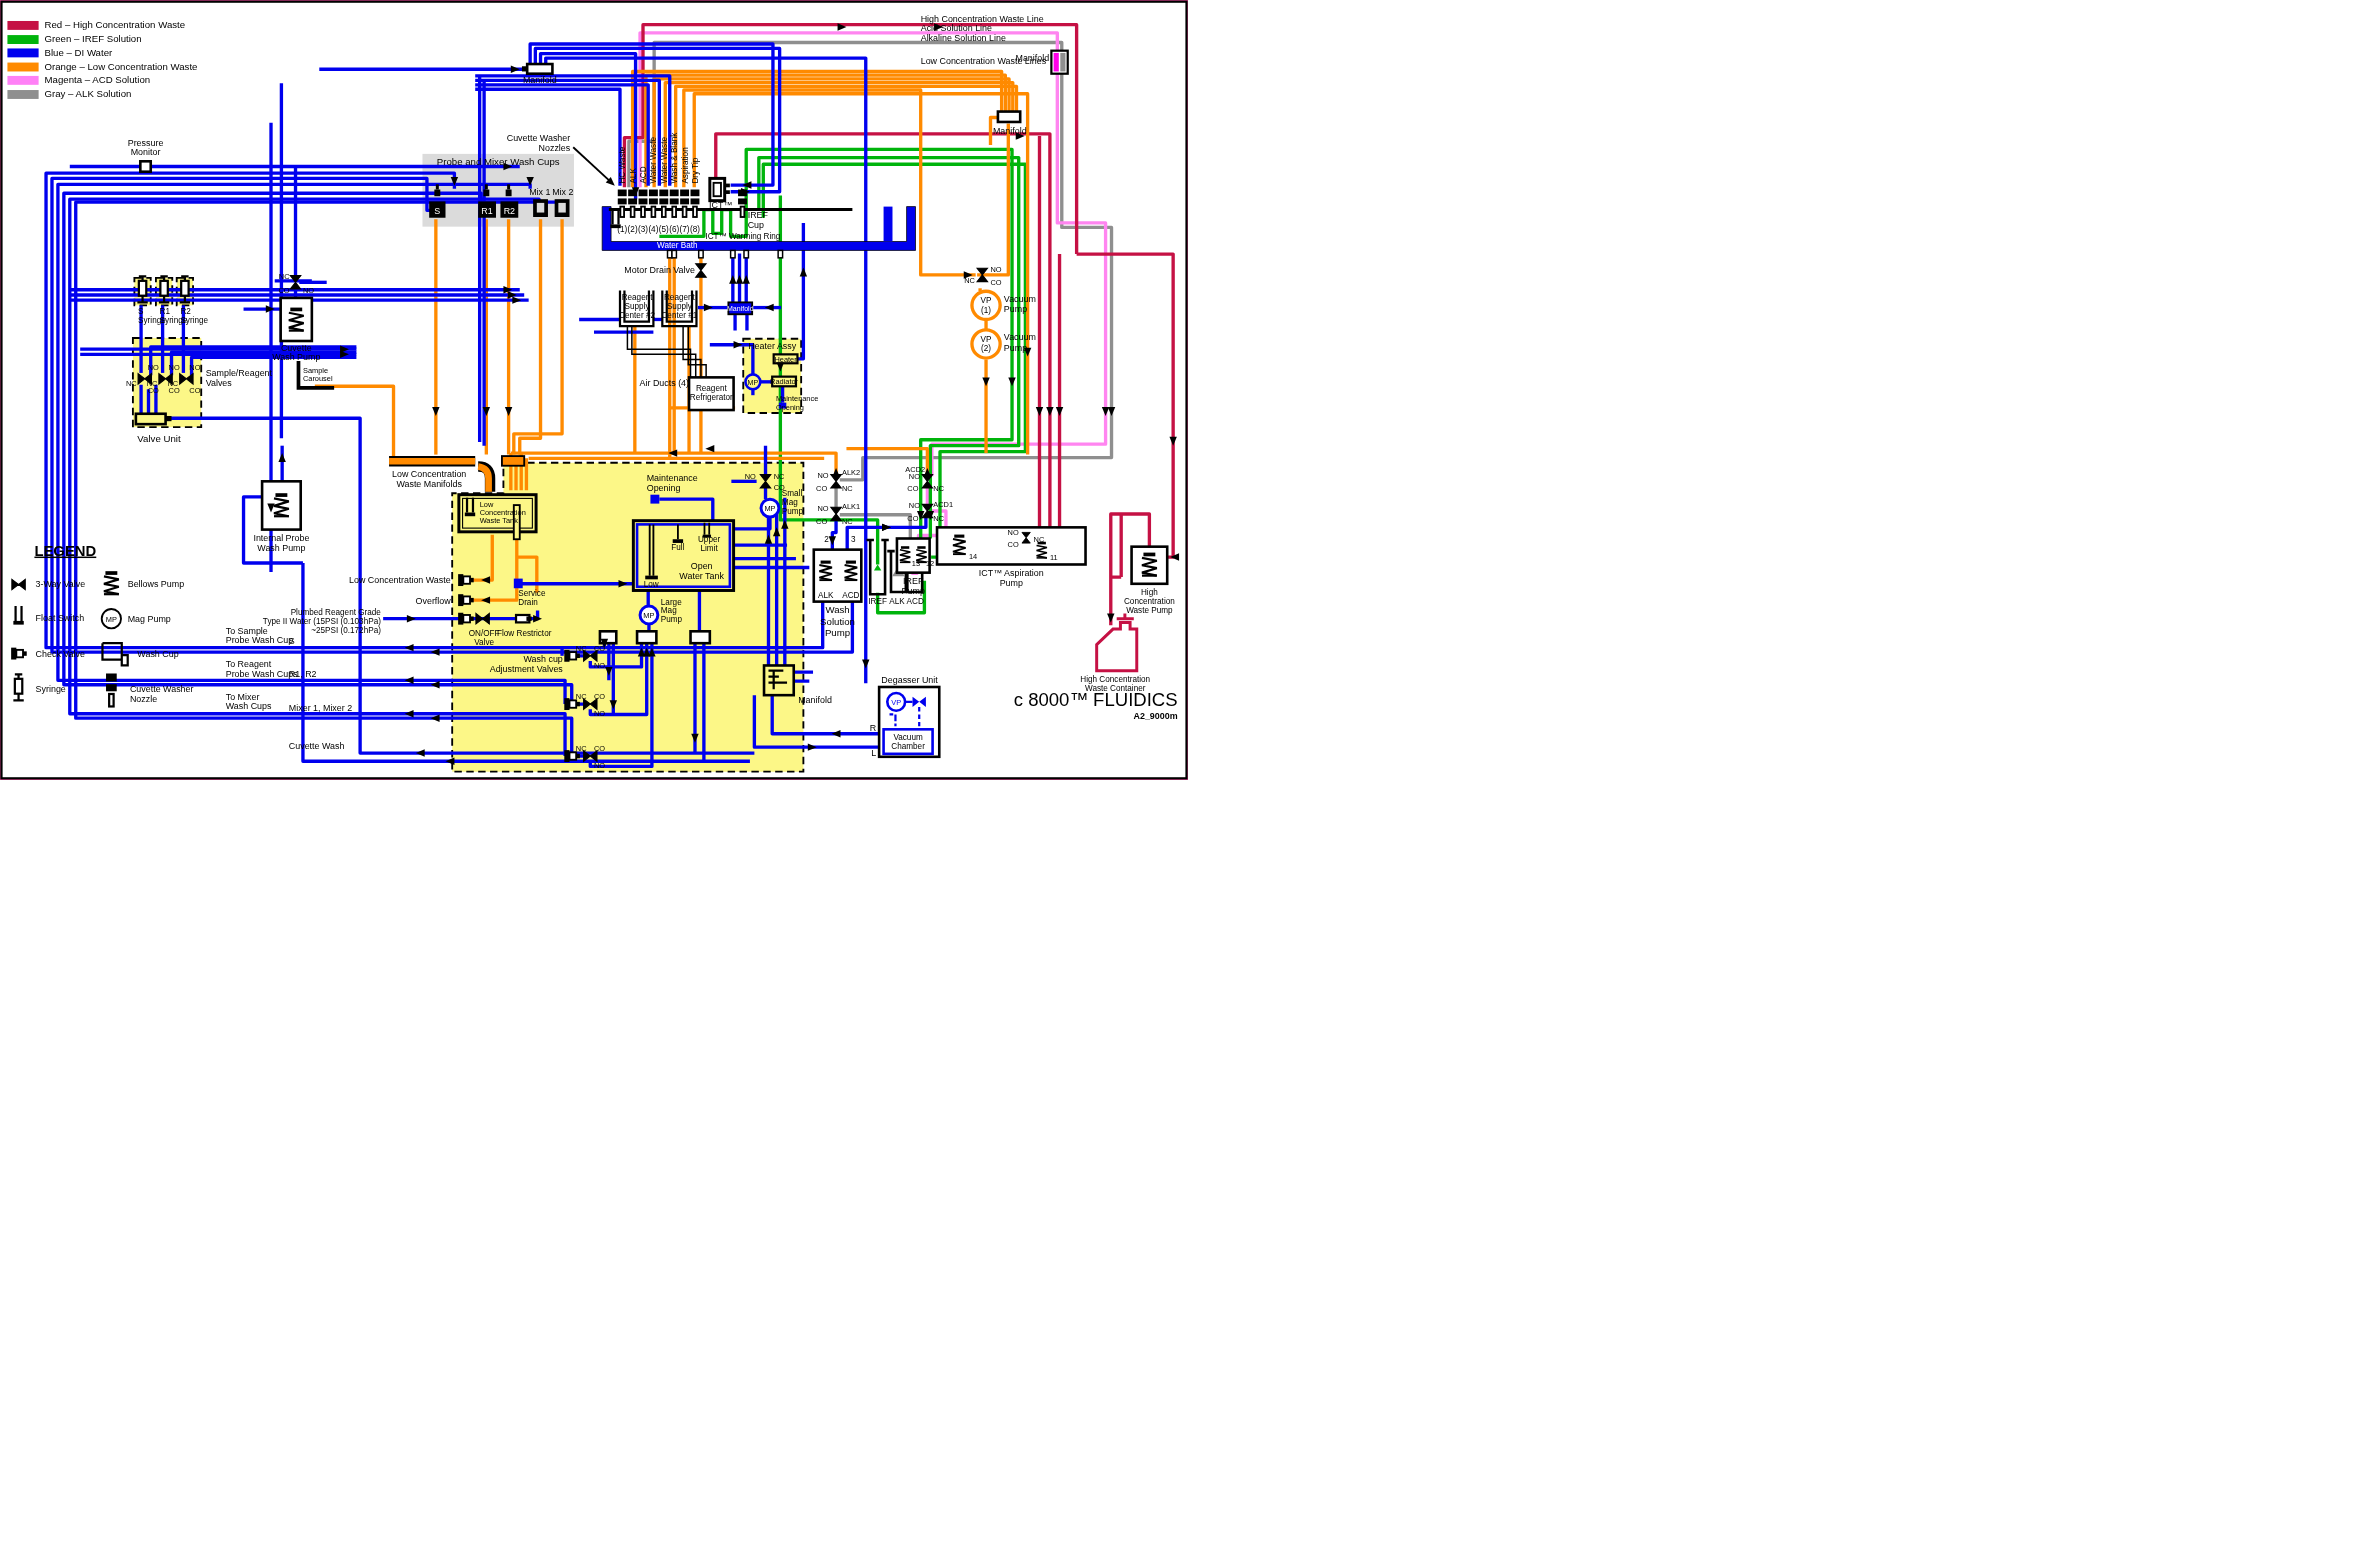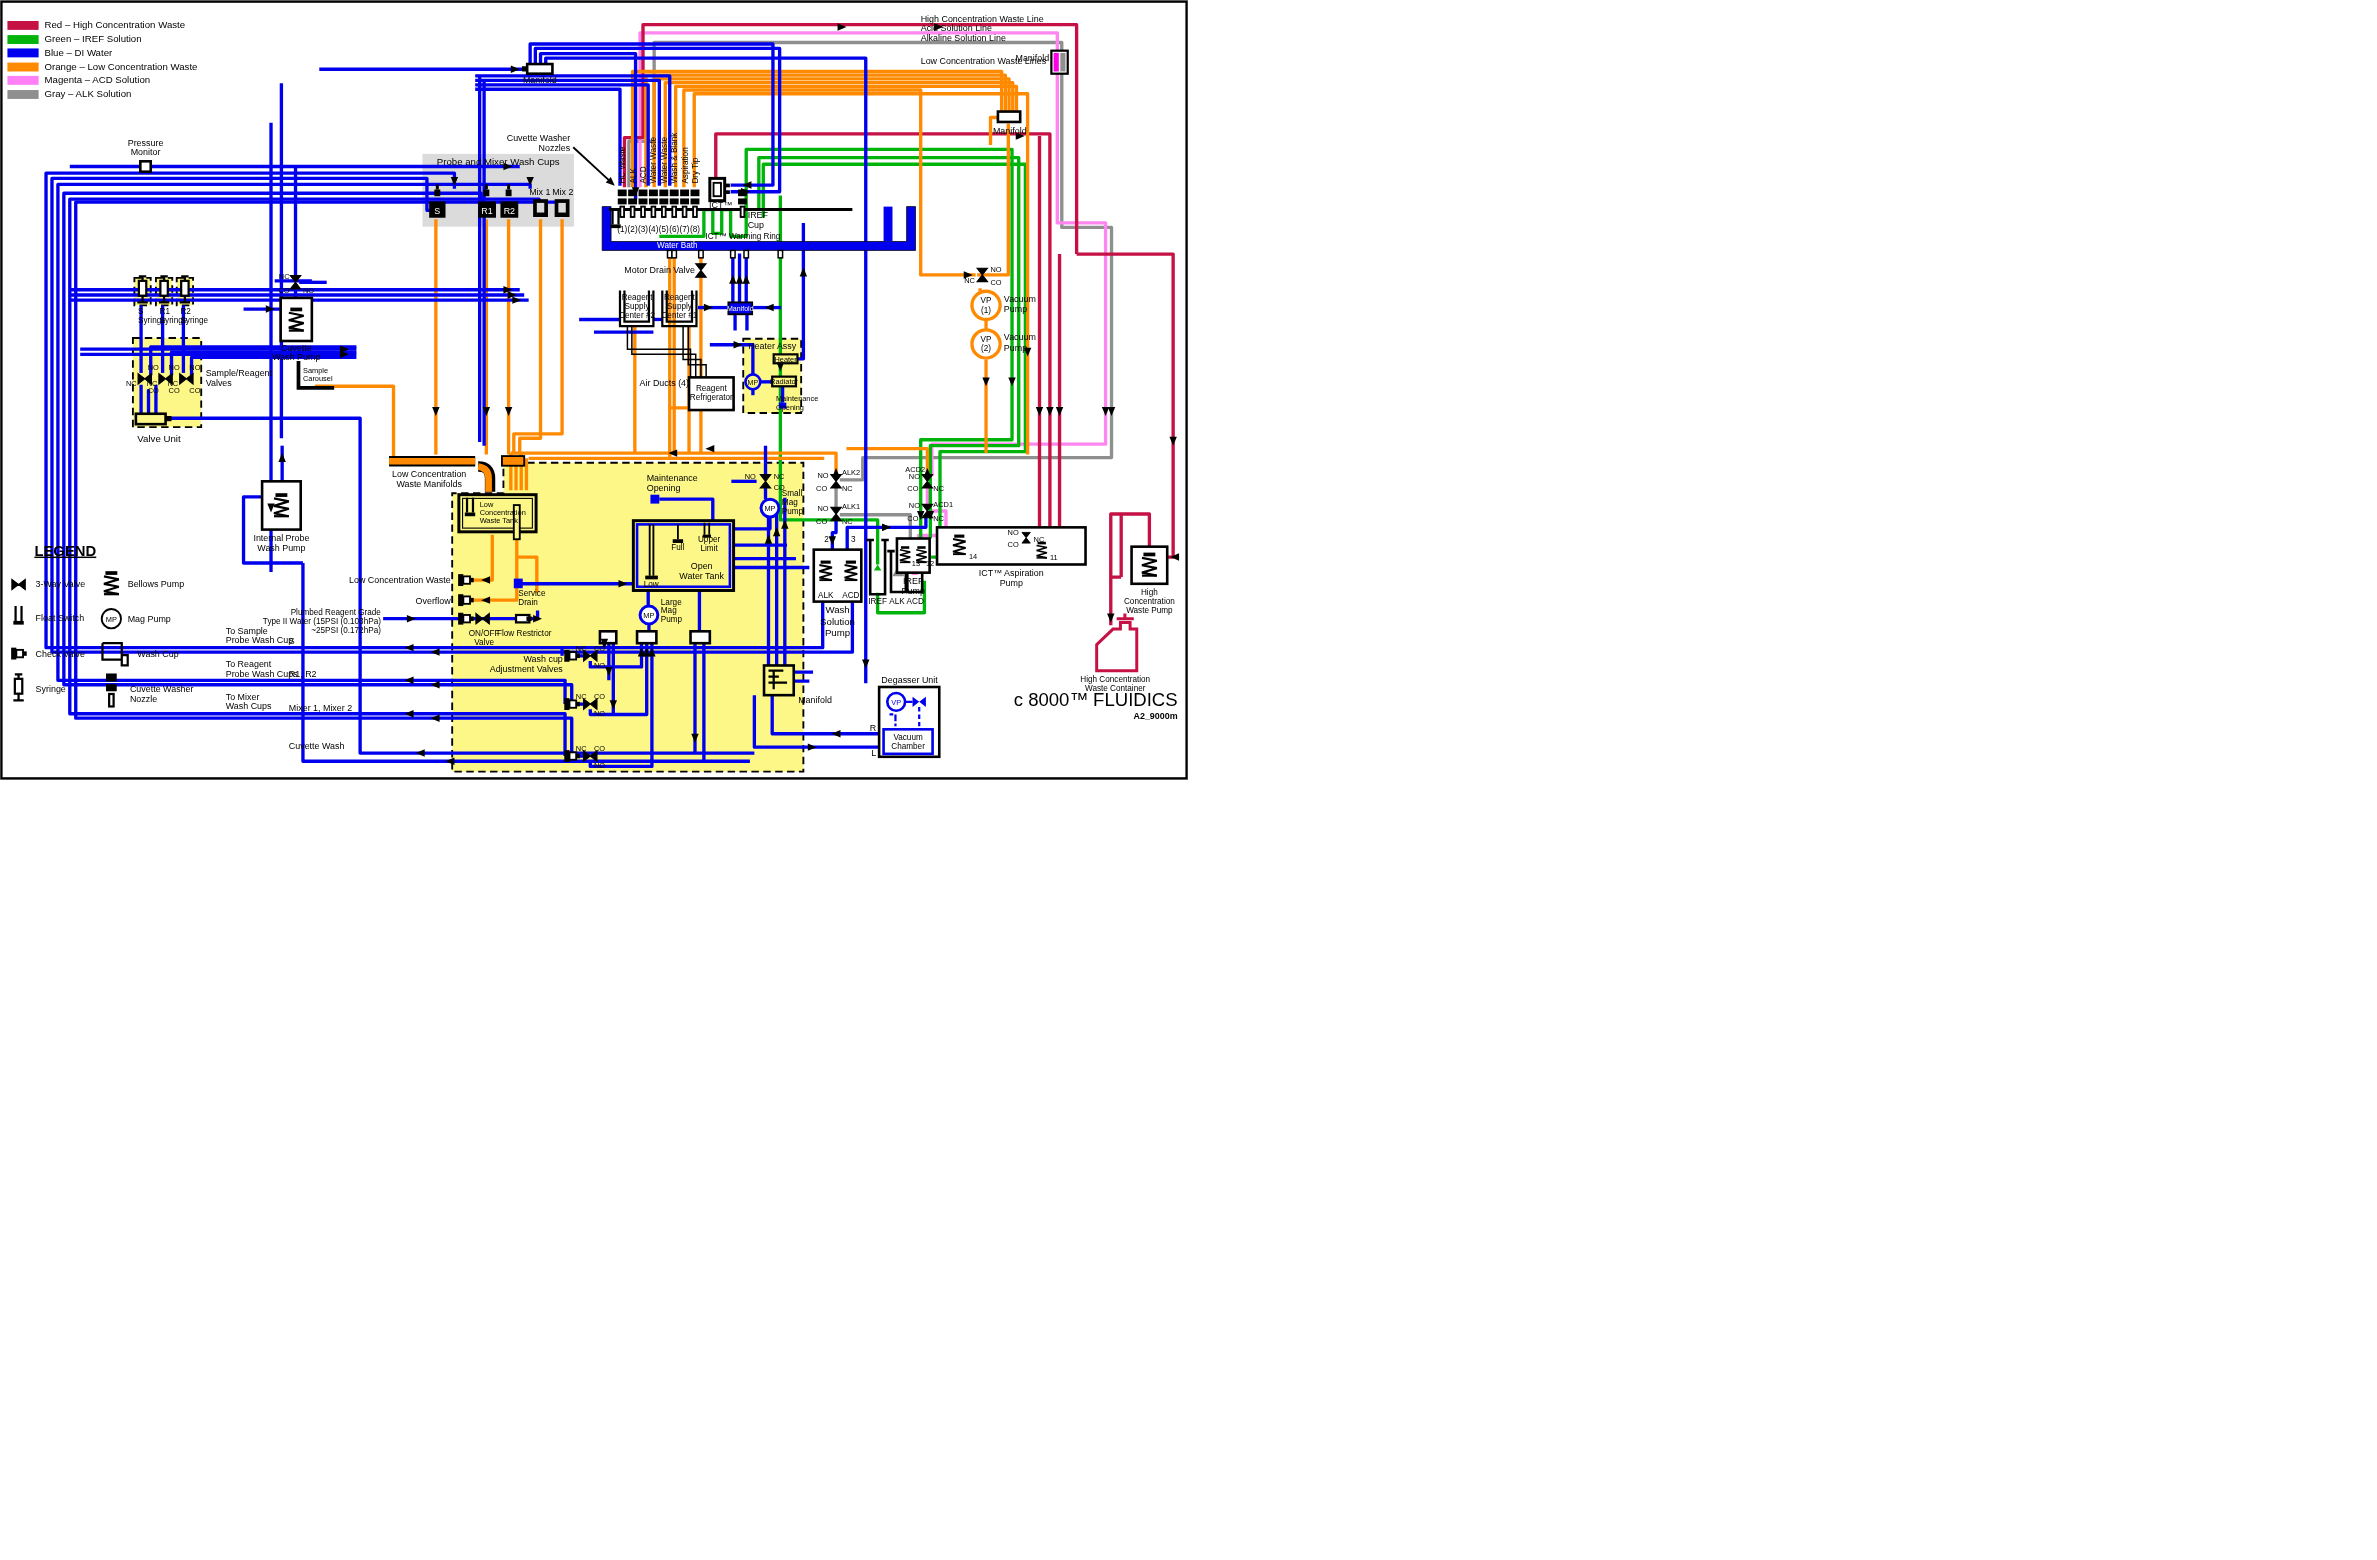--- a/index.html
+++ b/index.html
@@ -1,17 +1,17 @@
 <!DOCTYPE html>
 <html style="font-size:12px"><head>
 <meta charset="utf-8">
 <style>
   html,body{margin:0;padding:0;background:#fff;}
   body{font-family:"Liberation Sans", sans-serif;}
-  #stage{width:1188px;height:780px;position:relative;background:#a3a3a3;}
+  #stage{width:1188px;height:780px;position:relative;background:#ec4899;}
   svg{display:block;}
   text{fill:#000;font-family:"Liberation Sans", sans-serif;}
   .pipe{fill:none;stroke-linejoin:round;stroke-linecap:butt;}
   .b{stroke:#0000EE;stroke-width:4.5;}
   .o{stroke:#FF8A00;stroke-width:4.5;}
   .r{stroke:#C51144;stroke-width:4.5;}
   .g{stroke:#00B40C;stroke-width:4.5;}
   .pk{stroke:#FF85F0;stroke-width:4.5;}
   .gy{stroke:#8F8F8F;stroke-width:4.5;}
   .ybox{fill:#FCF787;stroke:#000;stroke-width:2.5;stroke-dasharray:10 6;}

